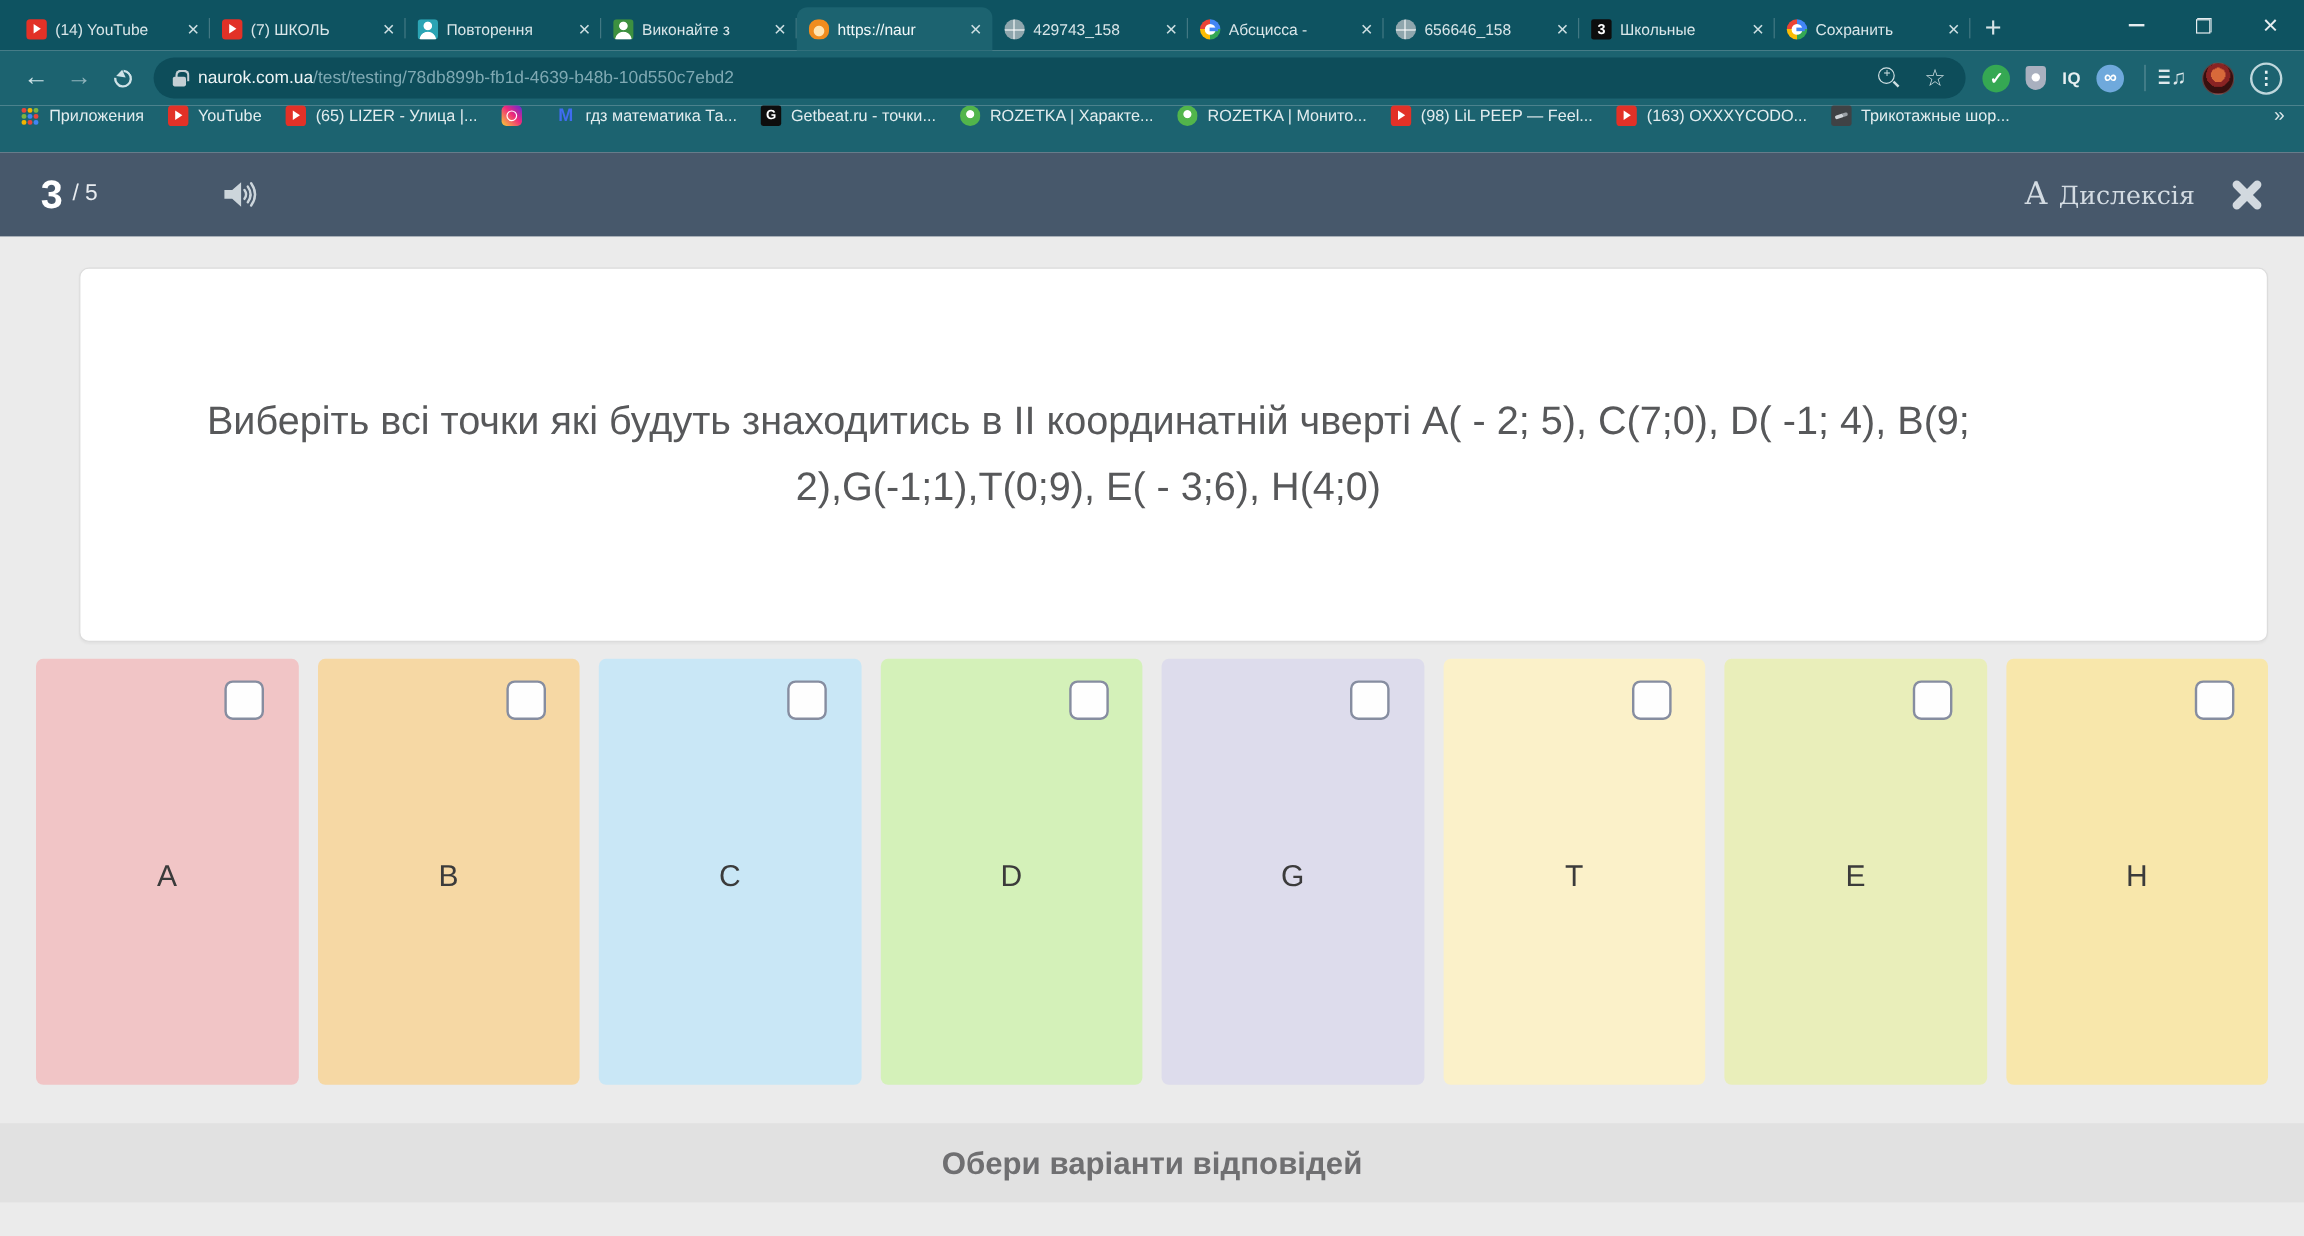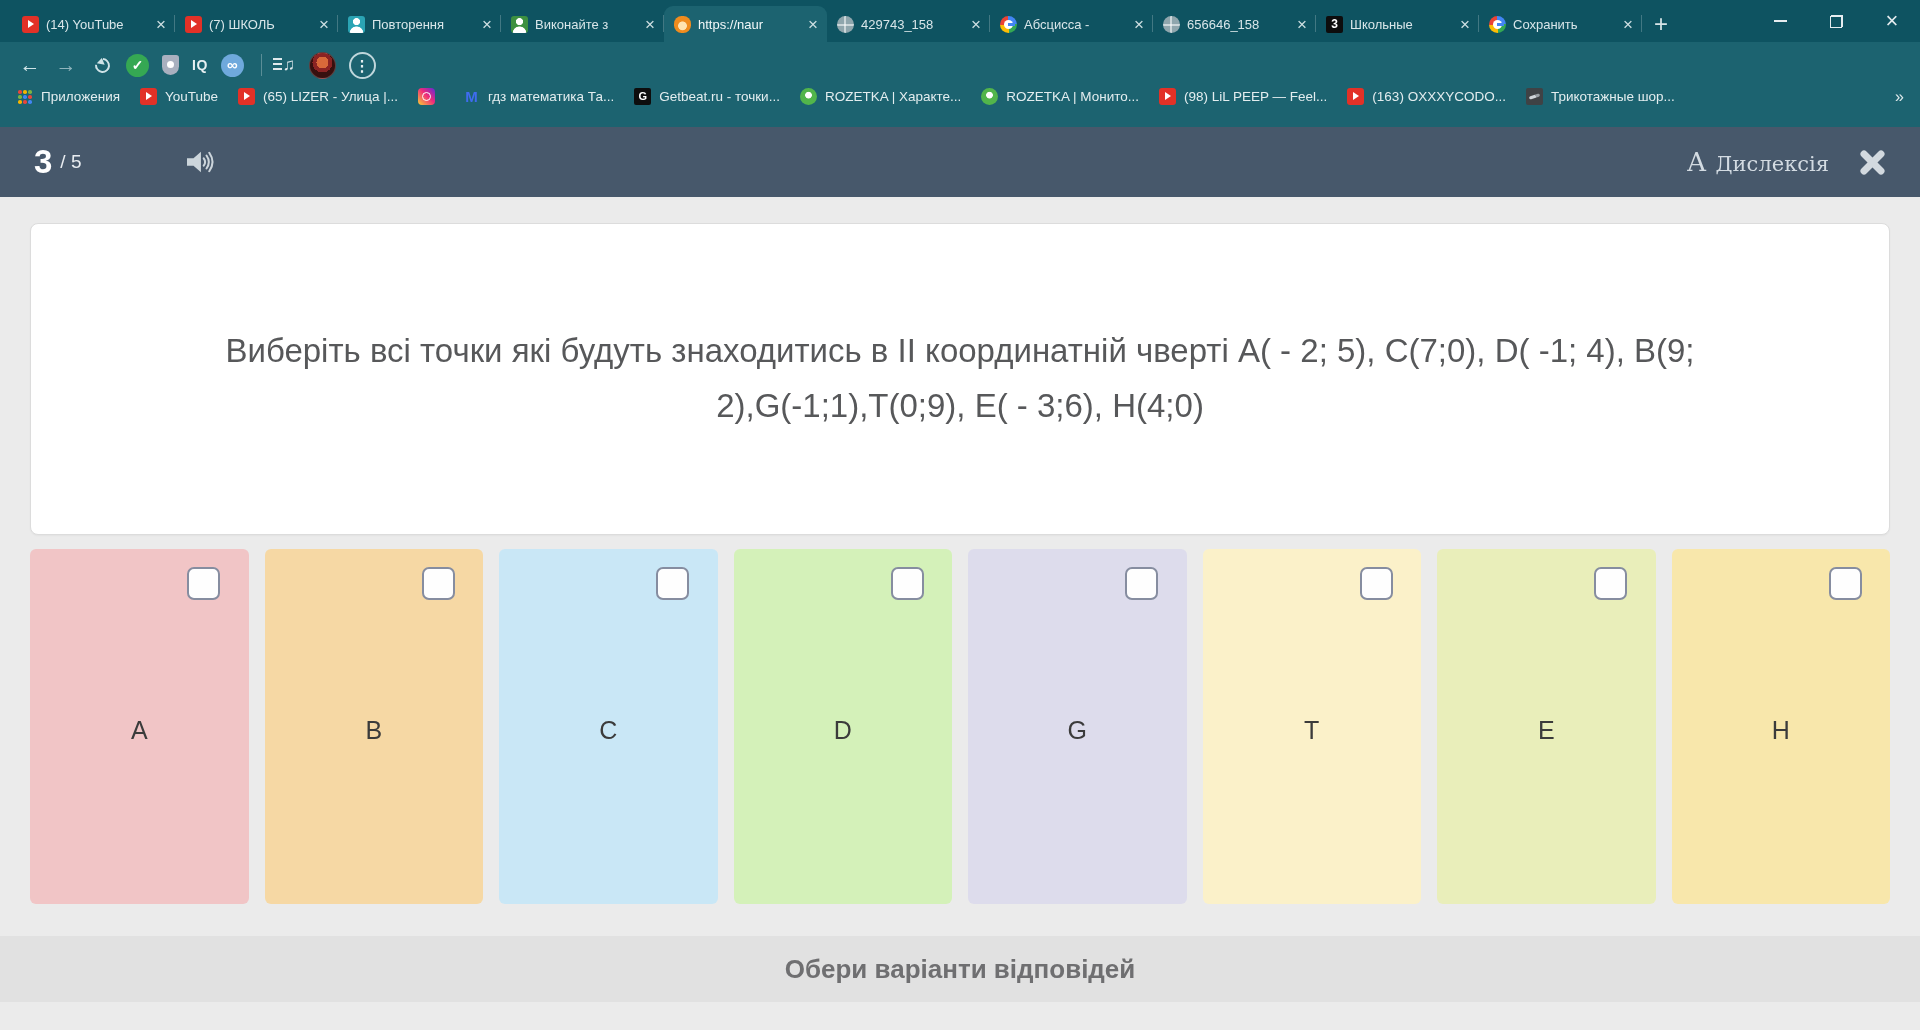--- a/index.html
+++ b/index.html
@@ -89,21 +89,21 @@
   .progress-current { font-size:33px; font-weight:bold; }
   .progress-rest { font-size:19px; margin-left:8px; color:#e8ecf0; }
   .speaker { margin-left:104px; cursor:pointer; display:flex; }
   .header-right { margin-left:auto; display:flex; align-items:center; gap:30px; }
   .dyslexia { font-family:"DejaVu Serif", serif; color:#d3dbe2; font-size:21px; cursor:pointer; display:flex; align-items:baseline; gap:9px; }
   .dyslexia .big-a { font-size:26px; }
   .close-test { cursor:pointer; display:flex; }
 
   
   .main { padding:26px 30px 0; }
-  .question-card { background:#fff; border:1px solid #dcdcdc; border-radius:8px; height:312px; display:flex; align-items:center; justify-content:center; box-shadow:0 1px 2px rgba(0,0,0,.04); }
+  .question-card { background:#fff; border:1px solid #dcdcdc; border-radius:8px; height:312px; display:flex; align-items:center; box-shadow:0 1px 2px rgba(0,0,0,.04);margin-left:36px; }
   .question { font-size:33px; color:#57585a; text-align:center; line-height:1.66; max-width:1680px; }
 
   .answers { display:flex; gap:16px; margin-top:14px; }
   .card { flex:1; height:355px; border-radius:6px; position:relative; cursor:pointer; }
   .checkbox { position:absolute; top:18px; left:72%; width:33px; height:33px; background:#fefefe; border:2px solid #868da0; border-radius:7px; }
   .letter { position:absolute; top:47%; left:0; right:0; text-align:center; font-size:25px; color:#3b3b3b; }
 
   .footer-bar { margin-top:32px; height:66px; background:#e1e1e1; display:flex; align-items:center; justify-content:center; font-size:26px; font-weight:bold; color:#6f6f71; }
 </style>
 </head>
@@ -184,20 +184,28 @@
       </div>
   </div>
 </div>
 
 <div class="toolbar">
   <div class="nav-btn">←</div>
   <div class="nav-btn dim">→</div>
   <div class="nav-btn">
       <span class="i-reload"></span>
     </div>
+  <div class="url-box">
+    <span class="i-lock"></span>
+    <span class="url-text"><span class="url-domain">naurok.com.ua</span><span class="url-path">/test/testing/78db899b-fb1d-4639-b48b-10d550c7ebd2</span></span>
+    <span class="omni-icon">
+        <span class="i-zoomplus"></span>
+      </span>
+    <span class="omni-icon i-star">☆</span>
+  </div>
   <div class="ext-row">
     <span class="ticon">
         <span class="i-check">✓</span>
       </span>
     <span class="ticon">
         <span class="i-shield"></span>
       </span>
     <span class="ticon i-iq">IQ</span>
     <span class="ticon">
         <span class="i-inf">∞</span>

